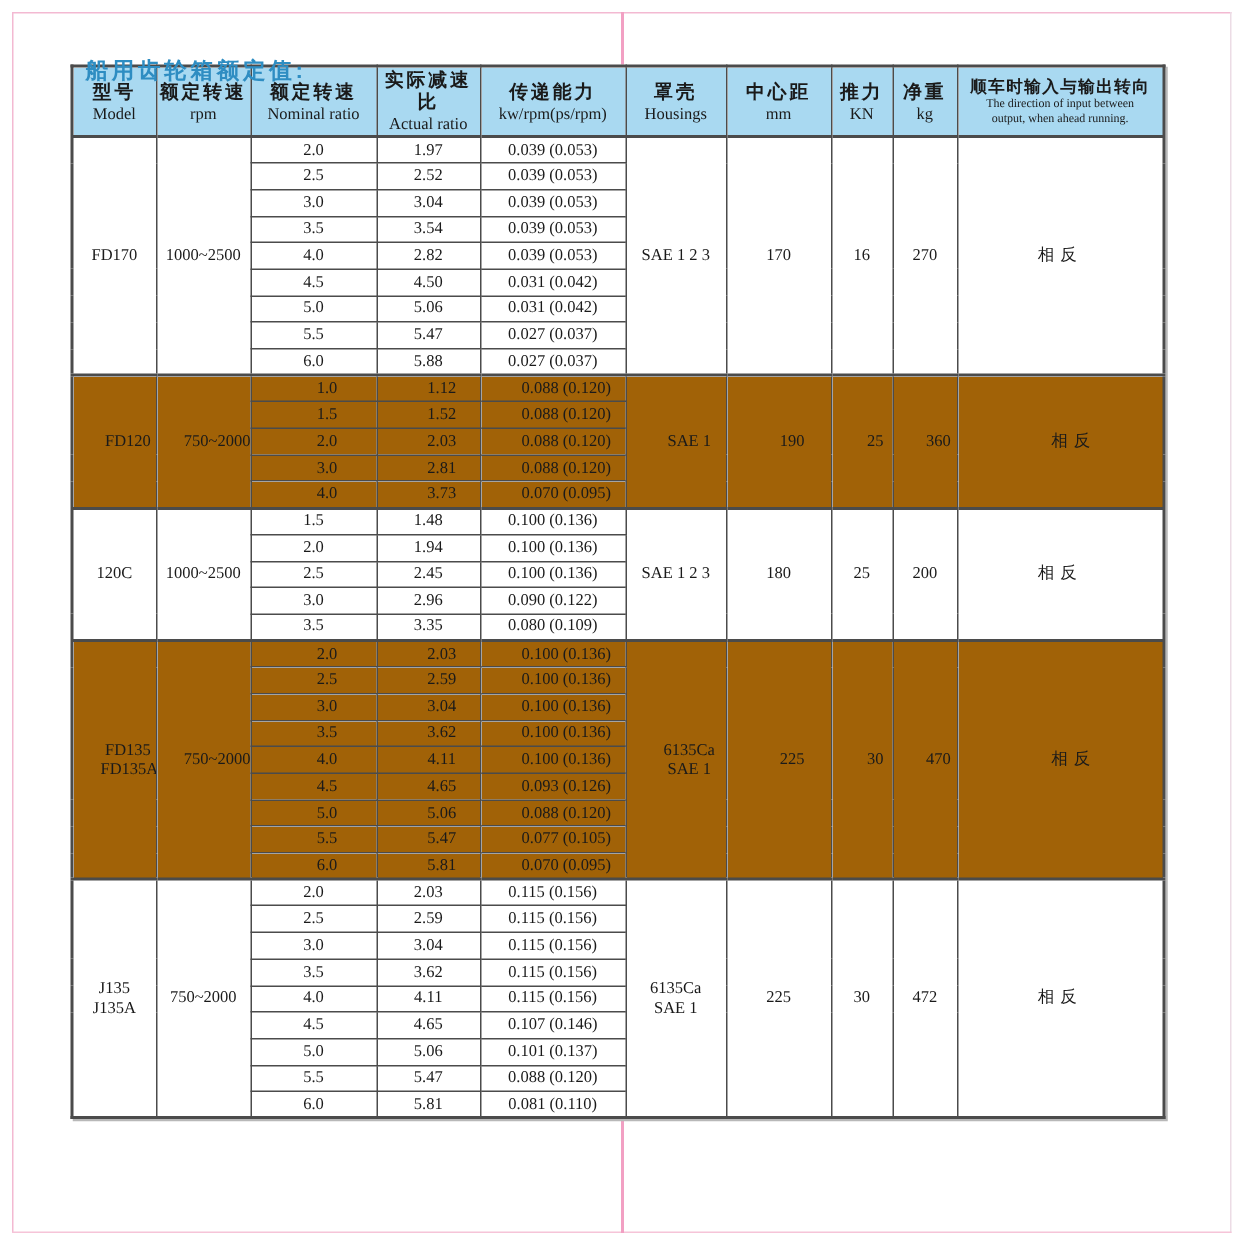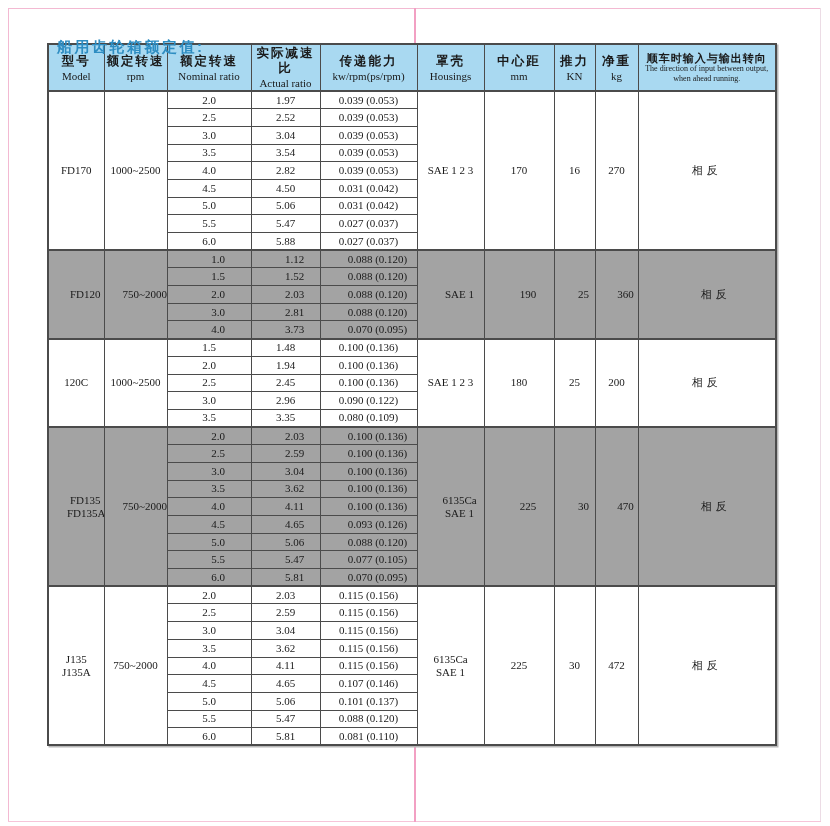--- a/index.html
+++ b/index.html
@@ -35,25 +35,25 @@
   }
   .spec th, .spec td {
     border: 1px solid #4b4b4b;
     text-align: center; vertical-align: middle;
     padding: 0; overflow: hidden;
   }
   .spec thead th { background: #a9d9f1; height: 42px; font-weight: normal; }
   .hd-zh { display: block; font-size: 12.5px; font-weight: bold; letter-spacing: 2px; line-height: 15px; margin-top: 1px; }
   .hd-en { display: block; font-size: 11px; letter-spacing: 0; line-height: 14px; }
   th.small-hd .hd-zh { font-size: 11px; letter-spacing: 1px; line-height: 11px; }
-  th.small-hd .hd-en { font-size: 8px; line-height: 9.5px; white-space: normal; padding: 0 4px; }
+  th.small-hd .hd-en { font-size: 8px; line-height: 9.5px; white-space: normal; padding: 0 16px; }
 
   .spec tbody td { height: 17.7px; font-size: 11px; line-height: 13px; white-space: pre-line; }
   .spec tr.section-start td { border-top: 2px solid #4b4b4b; }
-  .spec tr.hl td { background: #a3a3a3; padding-left: 18px; }
+  .spec tr.hl td { background: #a16207; padding-left: 18px; }
   td.model-cell, td.housings-cell { line-height: 19px; margin-left: 14px; }
   td.direction-cell { letter-spacing: 4px; margin-left: 18px; }
 </style>
 </head>
 <body>
 
 <div class="margin-line ml-top"></div>
 <div class="margin-line ml-left"></div>
 <div class="margin-line ml-right"></div>
 <div class="margin-line ml-bottom"></div>

